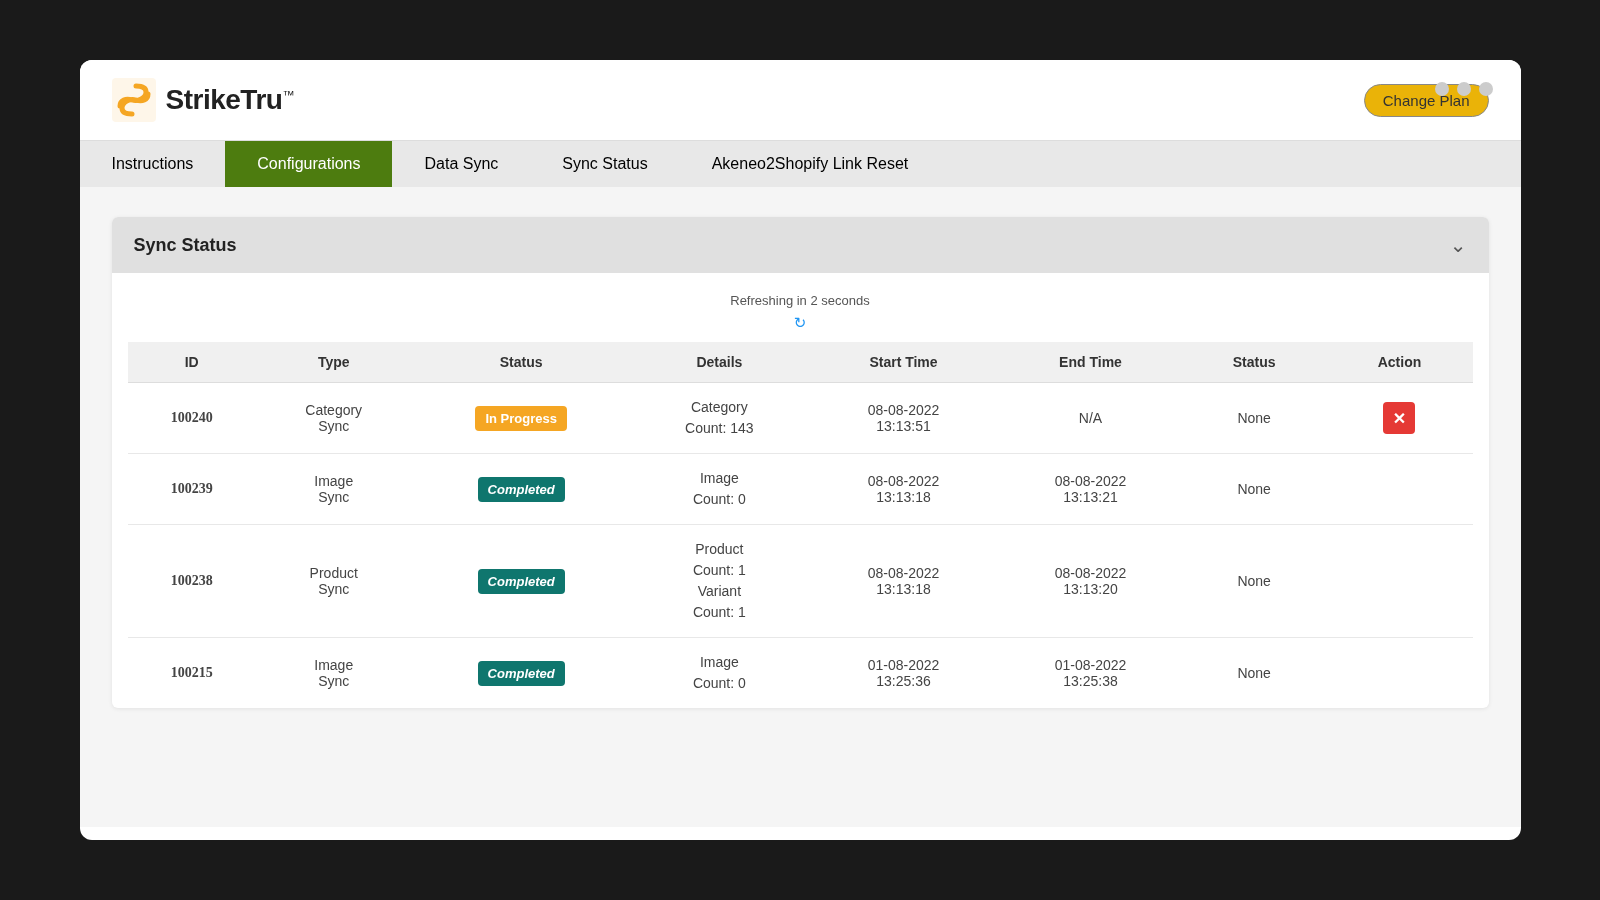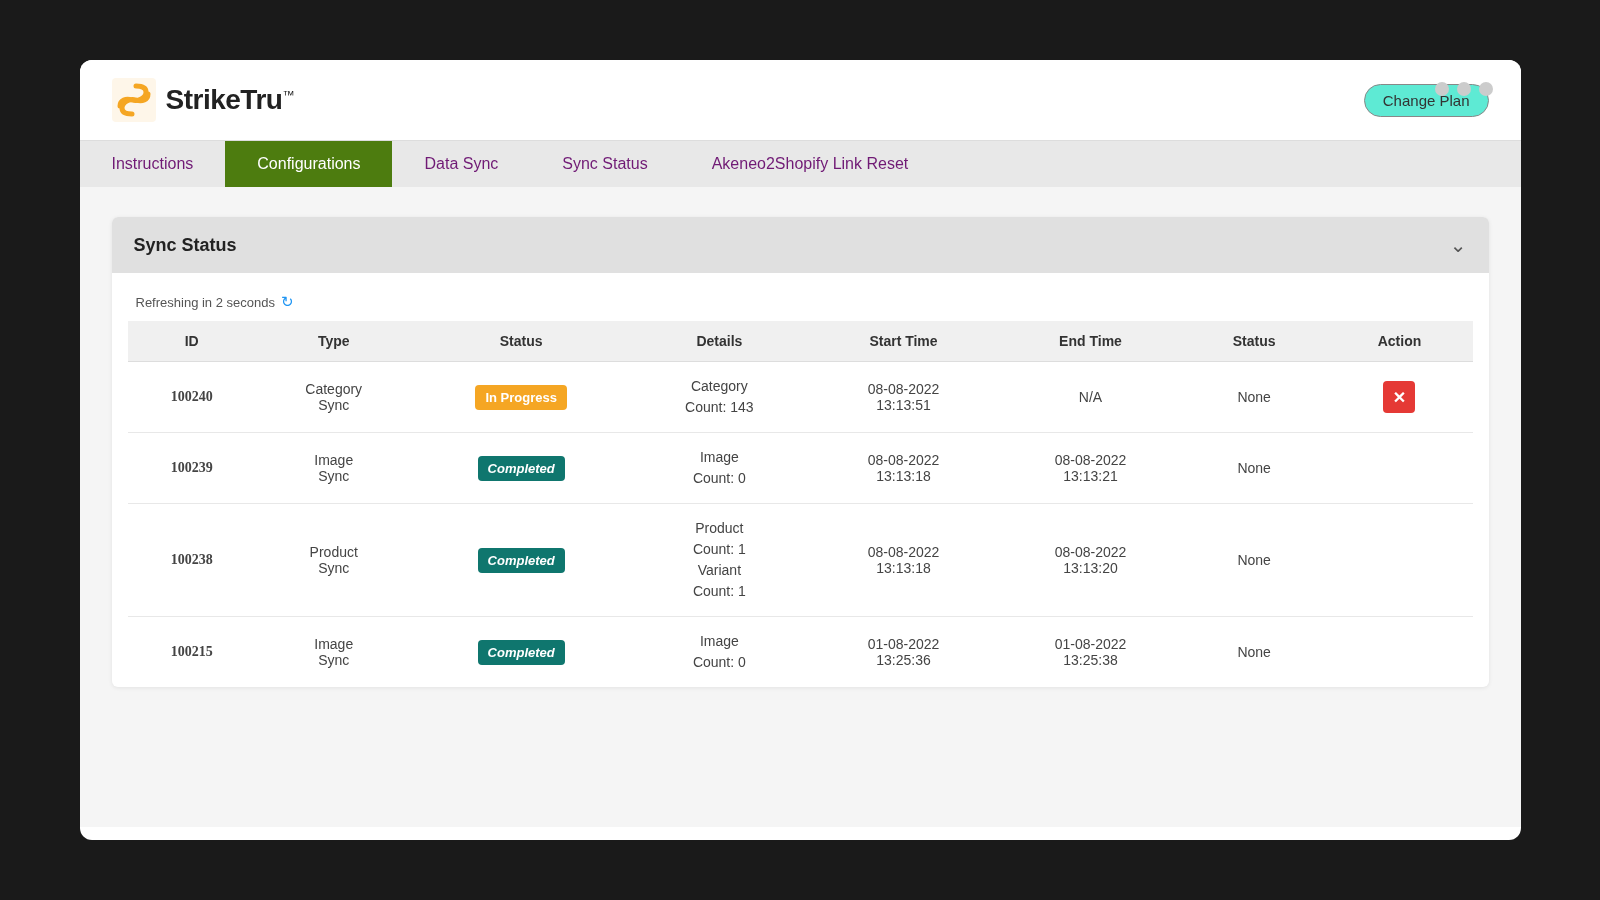--- a/index.html
+++ b/index.html
@@ -57,36 +57,36 @@
     .logo-text span {
       color: #222;
     }
     .logo-tm {
       font-size: 12px;
       vertical-align: super;
       font-weight: 400;
     }
     .change-plan-btn {
       border: 1.5px solid #888;
-      background: #5eead4;
+      background: #eab308;
       padding: 7px 18px;
       border-radius: 20px;
       font-size: 15px;
       cursor: pointer;
       color: #333;
     }
     .nav-bar {
       display: flex;
       background: #e8e8e8;
       border-top: 1px solid #ddd;
     }
     .nav-item {
       padding: 14px 32px;
       font-size: 16px;
-      color: #701a75;
+      color: #000000;
       cursor: pointer;
       white-space: nowrap;
     }
     .nav-item.active {
       background: #4d7c0f;
       color: #fff;
       font-weight: 500;
     }
     .main-content {
       padding: 30px 32px;
@@ -119,22 +119,23 @@
     .panel-body {
       padding: 14px 16px 0;
     }
     .refresh-bar {
       text-align: right;
       font-size: 13px;
       color: #555;
       padding: 6px 8px 10px;
       display: flex;
       align-items: center;
-      justify-content: flex-start;
+      justify-content: space-between;
       gap: 6px;
+      flex-direction: column;
     }
     .refresh-icon {
       color: #2196f3;
       font-size: 15px;
     }
     .data-table {
       width: 100%;
       border-collapse: collapse;
       font-size: 14px;
     }

